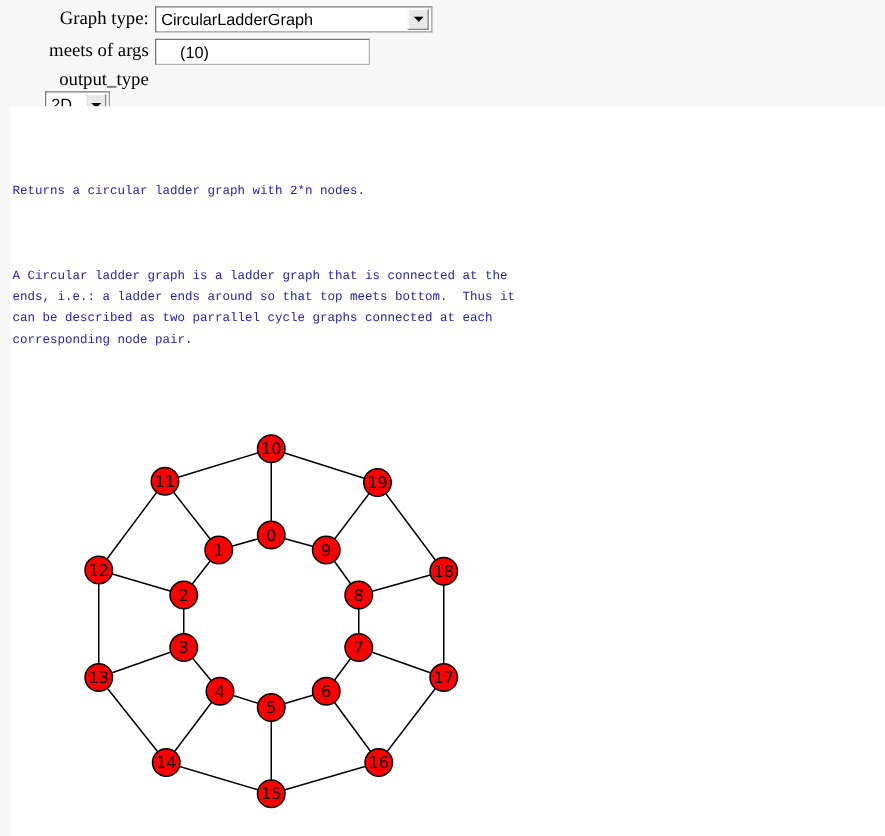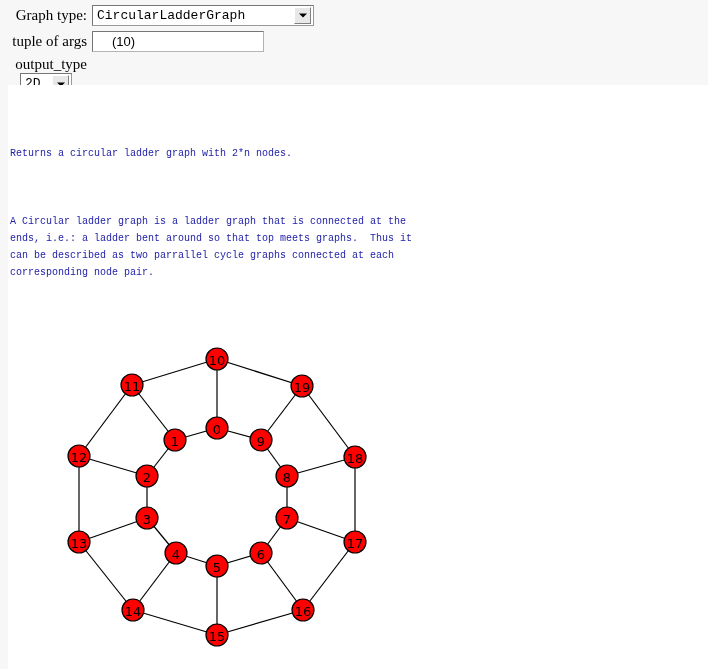--- a/index.html
+++ b/index.html
@@ -35,20 +35,21 @@
 
   .form-label {
     width: 92px;
     text-align: right;
     padding-right: 5px;
     font-family: "Liberation Serif", serif;
     font-size: 15px;
     color: #000;
     white-space: nowrap;
     box-sizing: border-box;
+    margin-left: 32px;
   }
 
   
   .sel {
     position: relative;
     display: inline-flex;
     align-items: center;
     box-sizing: border-box;
     background: #ffffff;
     border: 1px solid #999;
@@ -62,21 +63,20 @@
     cursor: default;
   }
   #graph-type-select { width: 222px; }
   #output-type-select { width: 52px; }
 
   .sel-value {
     flex: 1 1 auto;
     overflow: hidden;
     white-space: nowrap;
     line-height: 19px;
-    font-family: Liberation Mono, monospace;
   }
   .sel-arrow-btn {
     flex: 0 0 auto;
     width: 15px;
     height: 15px;
     margin-right: 2px;
     background: #e8e8e8;
     border: 1px solid #ffffff;
     border-right-color: #808080;
     border-bottom-color: #808080;
@@ -173,40 +173,40 @@
 
   <div class="form-row" id="row-graph-type">
     <span class="form-label">Graph type:</span>
     <div class="sel" id="graph-type-select">
       <span class="sel-value">CircularLadderGraph</span>
       <span class="sel-arrow-btn"></span>
     </div>
   </div>
 
   <div class="form-row" id="row-args">
-    <span class="form-label">tuple of args</span>
+    <span class="form-label">meets of args</span>
     <input id="args-input" type="text" value="(10)" style="">
   </div>
 
   <div class="form-row" id="row-output">
     <span class="form-label">output_type</span>
     <div class="sel" id="output-type-select">
       <span class="sel-value">2D</span>
       <span class="sel-arrow-btn"></span>
     </div>
   </div>
 
 </div>
 
 <div id="doc-pane">
 
   <div id="desc-block">
     <p class="desc-para">Returns a circular ladder graph with 2*n nodes.</p>
     <p class="desc-para">A Circular ladder graph is a ladder graph that is connected at the
-ends, i.e.: a ladder bent around so that top meets graphs.  Thus it
+ends, i.e.: a ladder ends around so that top meets bottom.  Thus it
 can be described as two parrallel cycle graphs connected at each
 corresponding node pair.</p>
     <p class="desc-para">This constructor depends on NetworkX numeric labels.</p>
   </div>
 
   <div id="graph-canvas">
     <svg id="graph-svg" width="418" height="374" viewBox="0 0 418 374">
       <g id="edges-group">
           <line x1="209" y1="133" x2="167" y2="145" class="gedge"></line>
           <line x1="167" y1="145" x2="139" y2="181" class="gedge"></line>

